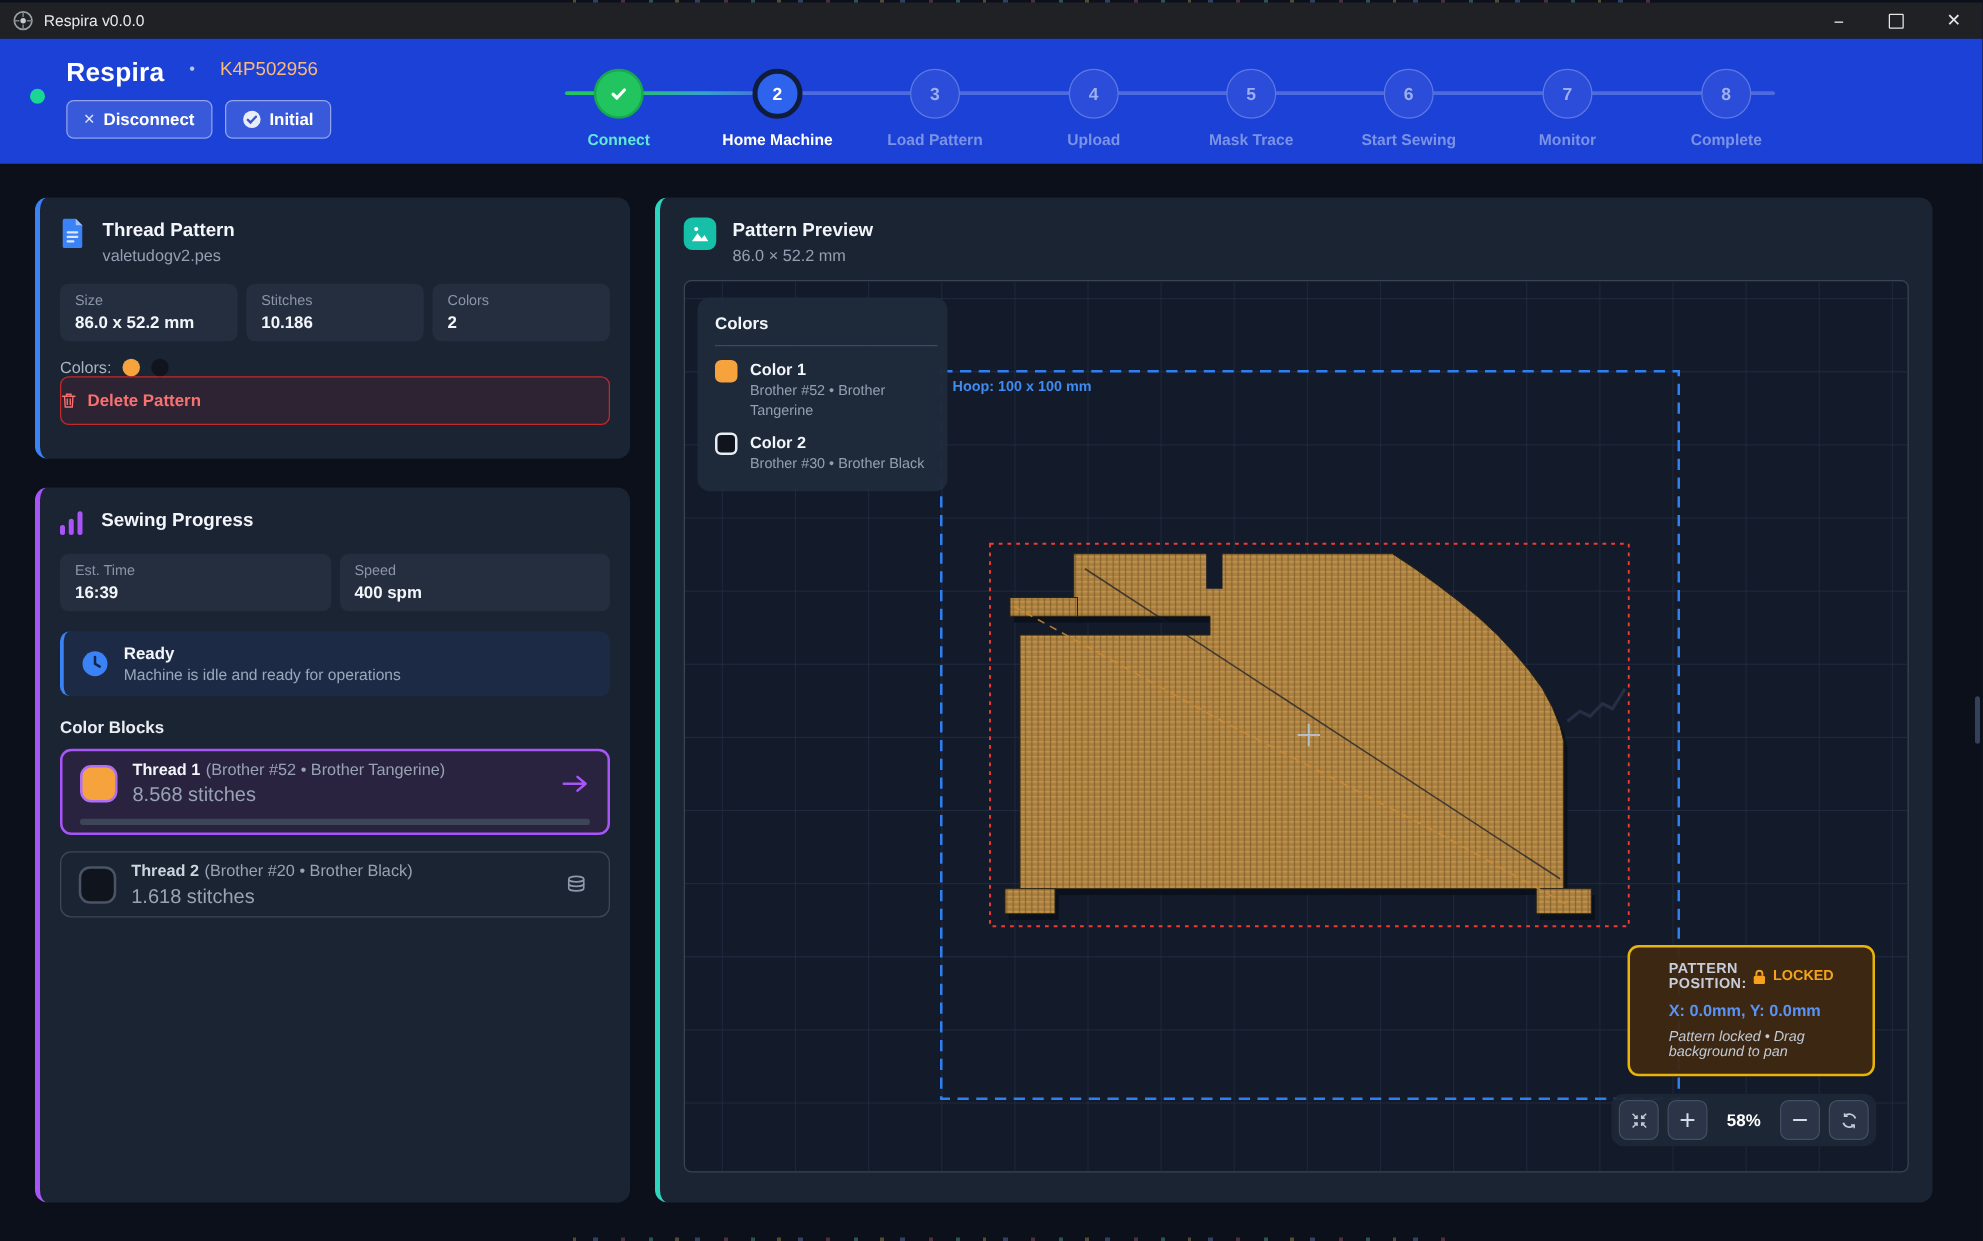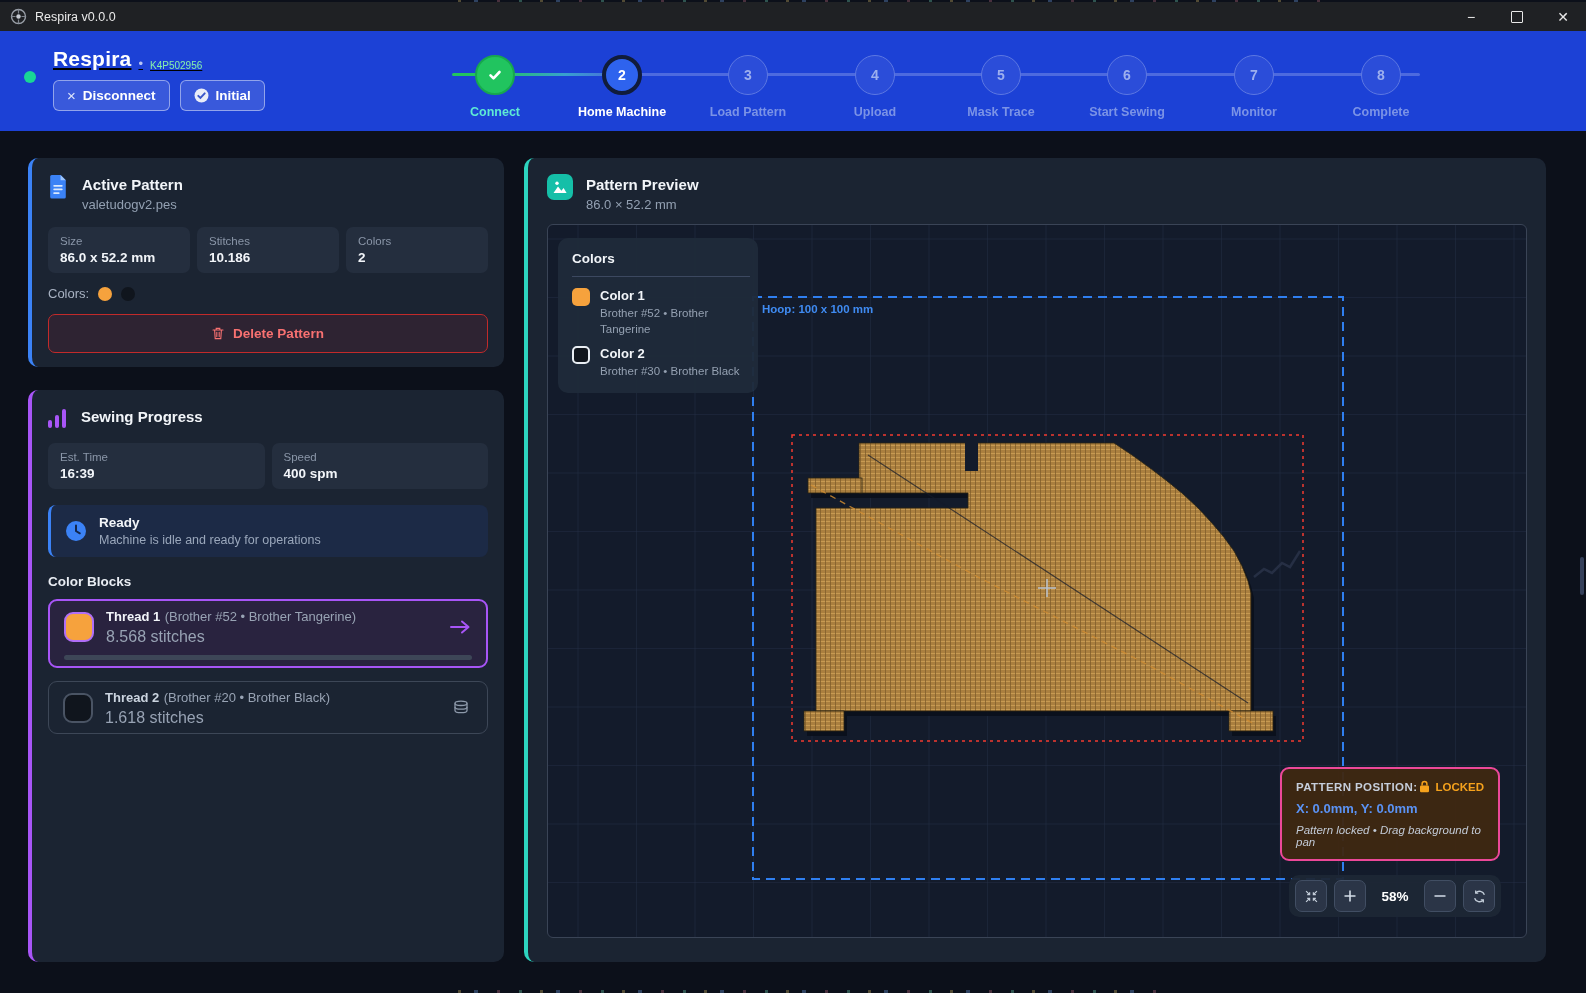--- a/index.html
+++ b/index.html
@@ -16,24 +16,24 @@
   .app-icon{width:17px;height:17px;margin:0 8px 0 10px;flex:0 0 auto;}
   .titlebar-text{color:#e9e9e9;font-size:12.5px;}
   .titlebar-spacer{flex:1;}
   .win-btn{width:46px;height:29px;display:flex;align-items:center;justify-content:center;color:#e8e8e8;font-size:14px;}
   .max-box{width:10px;height:10px;border:1.4px solid #e8e8e8;border-radius:1px;}
 
   
   .header{position:absolute;left:0;right:0;top:31px;height:100px;background:#1c41d6;}
   .header-left{position:absolute;left:24px;top:16px;display:flex;align-items:flex-start;gap:17px;}
   .status-dot{width:12px;height:12px;border-radius:50%;background:#19d695;margin-top:24px;}
-  .brand-row{display:flex;align-items:flex-end;gap:7px;text-decoration:underline;}
+  .brand-row{display:flex;align-items:flex-start;gap:20px;}
   .brand{color:#fff;font-size:21px;font-weight:bold;letter-spacing:.2px;}
   .serial-sep{color:#b8c5f4;font-size:13px;}
-  .serial{color:#86efac;font-size:10px;}
+  .serial{color:#fdba74;font-size:15px;}
   .hdr-btn-row{display:flex;gap:10px;margin-top:9px;}
   .hdr-btn{display:flex;align-items:center;gap:7px;height:29px;padding:0 13px;border:1px solid rgba(255,255,255,.45);
     border-radius:6px;background:rgba(255,255,255,.13);color:#fff;font-size:13.5px;font-weight:bold;}
   .hdr-x{font-size:15px;color:#dfe6fb;font-weight:normal;}
 
   
   .stepper{position:absolute;left:450px;top:24px;width:980px;height:76px;}
   .track{position:absolute;top:18px;height:3px;border-radius:2px;}
   .track-green{left:2px;width:43px;background:#22c55e;}
   .track-grad{left:45px;width:127px;background:linear-gradient(90deg,#22c55e,#38a0cf 55%,#4a67de);}
@@ -64,22 +64,22 @@
 
   .stat-row{display:flex;gap:7px;margin-top:15px;}
   .stat-box{flex:1;background:#242e3e;border-radius:7px;padding:8px 12px;}
   .stat-label{color:#8a96a8;font-size:11.5px;}
   .stat-value{color:#f2f5f9;font-size:13.5px;font-weight:bold;margin-top:3px;}
 
   .colors-row{display:flex;align-items:center;gap:9px;margin-top:13px;}
   .colors-row-label{color:#a9b3c3;font-size:13px;}
   .dot-swatch{width:14px;height:14px;border-radius:50%;}
 
-  .delete-btn{margin-top:13px;height:37px;border:1px solid #c22a2a;background:rgba(190,35,55,.12);border-radius:7px;
-    display:flex;align-items:center;justify-content:center;gap:9px;color:#f87171;font-size:13.5px;font-weight:bold;}
+  .delete-btn{height:37px;border:1px solid #c22a2a;background:rgba(190,35,55,.12);border-radius:7px;
+    display:flex;align-items:center;justify-content:flex-start;gap:9px;color:#f87171;font-size:13.5px;font-weight:bold;}
 
   .ready-box{margin-top:16px;background:#1c2a46;border-left:3px solid #3b82f6;border-radius:8px;padding:10px 14px;
     display:flex;gap:12px;align-items:center;}
   .ready-title{color:#f2f5f9;font-size:13.5px;font-weight:bold;}
   .ready-desc{color:#9aa7bb;font-size:12.5px;margin-top:3px;}
 
   .blocks-label{color:#e9edf3;font-size:13.5px;font-weight:bold;margin-top:17px;}
   .thread{border-radius:9px;padding:6px 14px;box-sizing:border-box;margin-top:10px;}
   .thread-1{border:2px solid #a855f7;background:#29233f;}
   .thread-2{border:1px solid #3d4757;background:transparent;margin-top:13px;}
@@ -105,22 +105,22 @@
     padding:13px 8px 14px 14px;box-sizing:border-box;}
   .legend-title{color:#f2f5f9;font-size:13.5px;font-weight:bold;}
   .legend-hr{border-bottom:1px solid #3c4860;margin:10px 0 11px;}
   .legend-entry{display:flex;gap:10px;margin-top:9px;}
   .legend-entry:first-of-type{margin-top:0;}
   .legend-swatch{width:18px;height:18px;border-radius:5px;flex:0 0 auto;box-sizing:border-box;}
   .legend-swatch.dark{border:2px solid #e8edf3;}
   .legend-name{color:#f2f5f9;font-size:13px;font-weight:bold;}
   .legend-detail{color:#94a0b1;font-size:11.5px;line-height:1.4;margin-top:2px;width:150px;}
 
-  .pos-overlay{position:absolute;right:26px;bottom:76px;width:220px;background:rgba(62,40,18,.96);border:2px solid #ec4899;
-    border-radius:9px;padding:11px 14px;box-sizing:border-box;}
+  .pos-overlay{position:absolute;right:26px;bottom:76px;width:198px;background:rgba(62,40,18,.96);border:2px solid #eab308;
+    border-radius:9px;padding:11px 31px;box-sizing:border-box;}
   .pos-row1{display:flex;align-items:center;justify-content:space-between;}
   .pos-label{color:#c6cedb;font-size:11.5px;font-weight:bold;letter-spacing:.4px;}
   .pos-locked{display:flex;align-items:center;gap:5px;color:#f6a21c;font-size:11.5px;font-weight:bold;}
   .pos-coords{color:#5b93f5;font-size:13px;font-weight:bold;margin-top:8px;}
   .pos-hint{color:#c2cad6;font-size:11.5px;font-style:italic;margin-top:8px;}
 
   .zoom-bar{position:absolute;right:25px;bottom:20px;height:42px;background:rgba(29,39,53,.96);border-radius:10px;
     display:flex;align-items:center;gap:7px;padding:0 6px;}
   .zoom-btn{width:30px;height:30px;background:#2b3547;border:1px solid #414e63;border-radius:7px;
     display:flex;align-items:center;justify-content:center;color:#d4dde8;font-size:17px;}
@@ -232,21 +232,21 @@
       <div class="card card-blue card-pad" style="height:209px">
         <div class="card-head">
           <svg width="21" height="25" viewBox="0 0 20 24">
             <path d="M3.5 1H12l5 5v16a1.5 1.5 0 0 1-1.5 1.5h-12A1.5 1.5 0 0 1 2 22V2.5A1.5 1.5 0 0 1 3.5 1z" fill="#3b82f6"></path>
             <path d="M12 1l5 5h-5z" fill="#9cc4fb"></path>
             <rect x="5" y="10.5" width="9" height="1.7" rx=".8" fill="#d9e8fd"></rect>
             <rect x="5" y="14" width="9" height="1.7" rx=".8" fill="#d9e8fd"></rect>
             <rect x="5" y="17.5" width="6" height="1.7" rx=".8" fill="#d9e8fd"></rect>
           </svg>
           <div>
-            <div class="card-title">Active Pattern</div>
+            <div class="card-title">Thread Pattern</div>
             <div class="card-sub">valetudogv2.pes</div>
           </div>
         </div>
         <div class="stat-row">
           <div class="stat-box">
             <div class="stat-label">Size</div>
             <div class="stat-value">86.0 x 52.2 mm</div>
           </div>
           <div class="stat-box">
             <div class="stat-label">Stitches</div>

